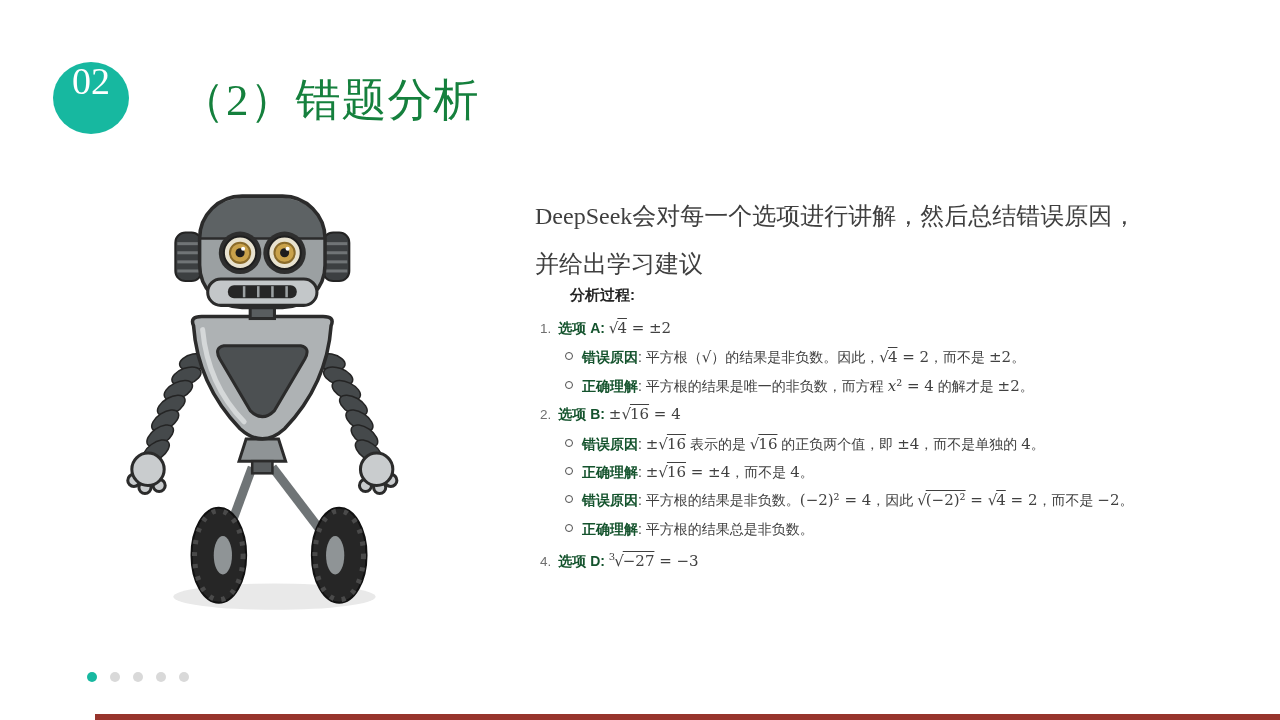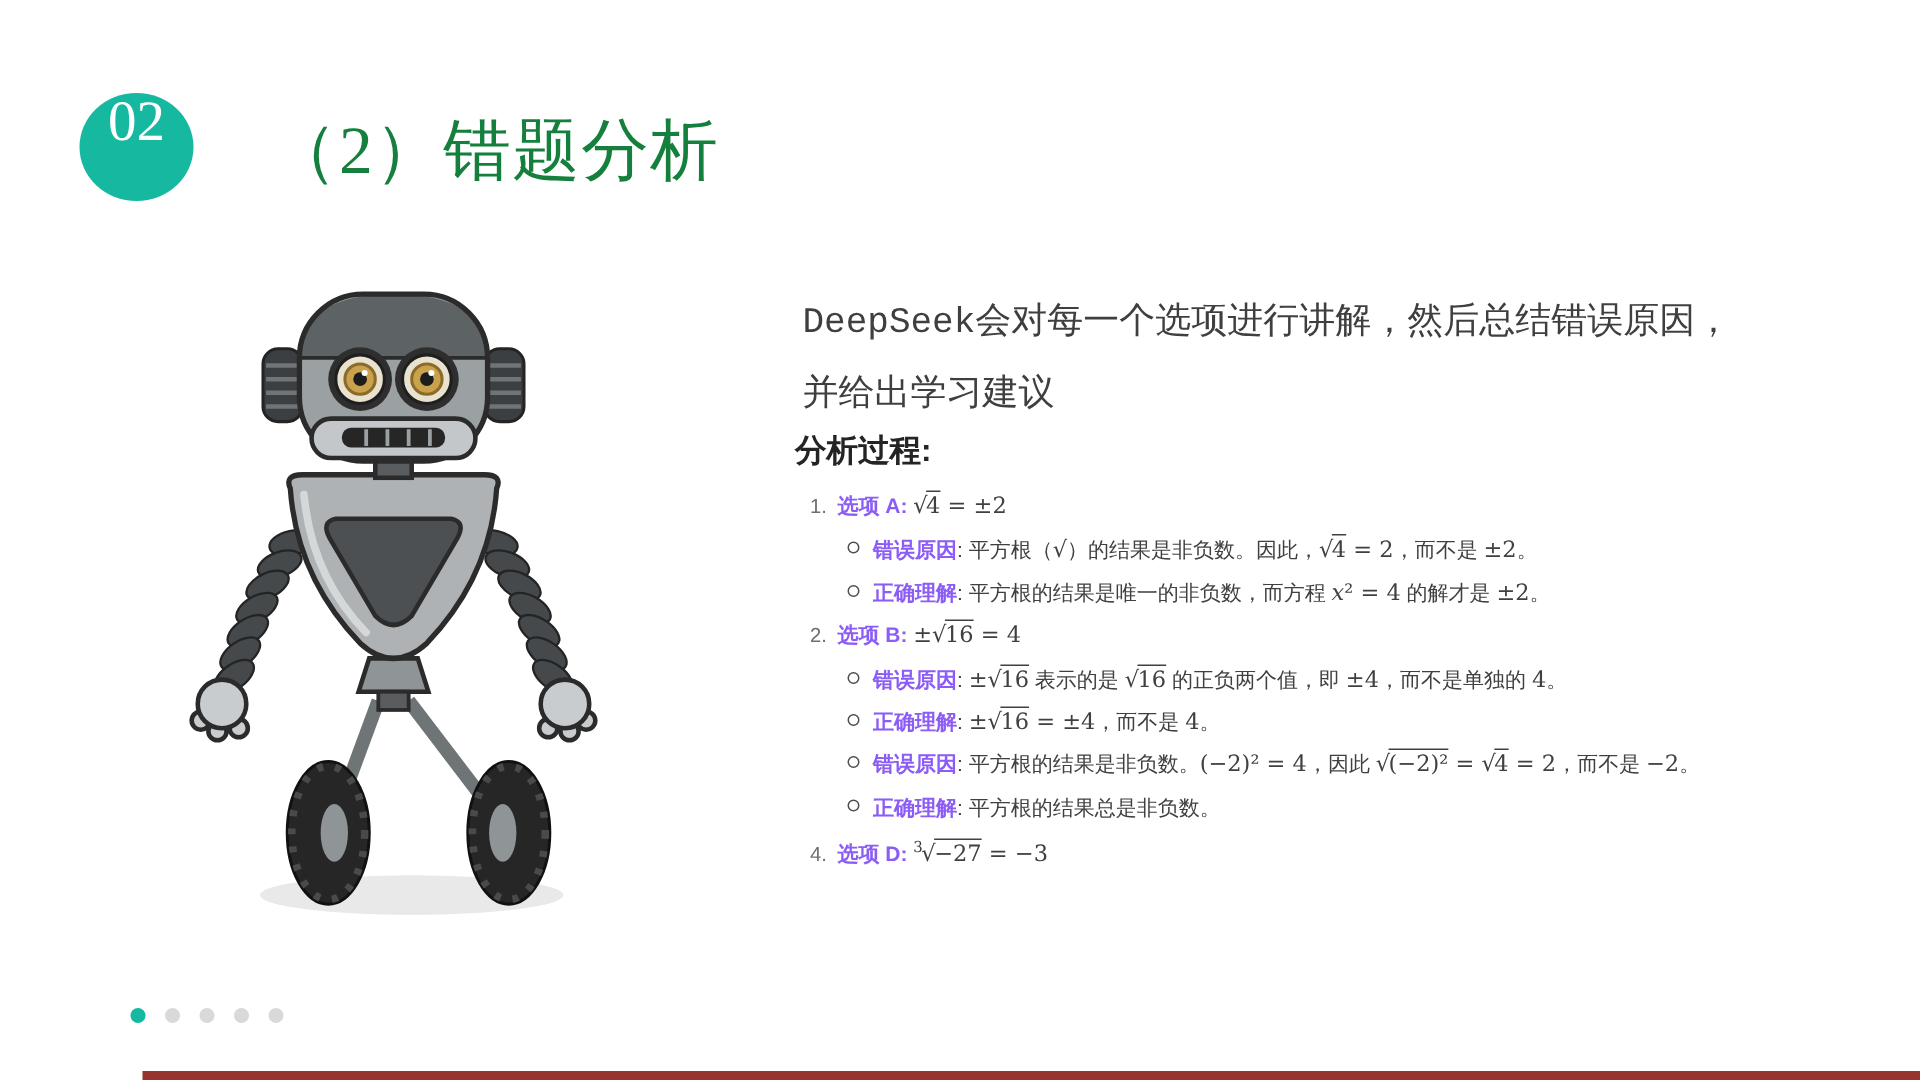--- a/index.html
+++ b/index.html
@@ -17,35 +17,35 @@
   }
   
   .title{
     position:absolute;left:180px;top:70px;
     font-family:"Liberation Serif","DejaVu Serif",serif;
     font-size:45px;color:#15803d;letter-spacing:1px;white-space:nowrap;
   }
   
   .intro{
     position:absolute;left:535px;top:192px;width:680px;
-    font-family:Liberation Mono, monospace;
+    font-family:Liberation Serif, serif;
     font-size:24px;color:#3f3f3f;line-height:48px;white-space:nowrap;
   }
   
   .analysis{position:absolute;left:528px;top:286px;width:700px;font-size:14px;color:#404040;}
-  .analysis .hdr{font-weight:700;font-size:21px;color:#242424;padding-left:2px;margin-bottom:9px;}
+  .analysis .hdr{font-weight:700;font-size:15px;color:#242424;padding-left:2px;margin-bottom:9px;margin-left:40px;}
   .line{white-space:nowrap;line-height:28.4px;}
   .line.item{padding-left:12px;}
   .line.sub{padding-left:37px;}
   .num{color:#6f6f6f;margin-right:7px;font-size:13.5px;}
   .marker{
     display:inline-block;width:6px;height:6px;border:1.4px solid #4d4d4d;border-radius:50%;
     margin-right:9px;vertical-align:2px;
   }
-  .b{font-weight:700;color:#8b5cf6;}
+  .b{font-weight:700;color:#14532d;}
   .m{font-family:"DejaVu Serif","Liberation Serif",serif;font-size:15px;}
   .i{font-style:italic;}
   .ov{text-decoration:overline;margin-left:-1px;}
   .sup{font-size:10px;vertical-align:6px;margin-right:-1px;}
 
   
   .dots{position:absolute;left:87px;top:672px;display:flex;gap:13px;}
   .dot{width:10px;height:10px;border-radius:50%;background:var(--dot,#D9D9D9);}
   .dot.active{background:var(--accent,#17B8A0);}
 

